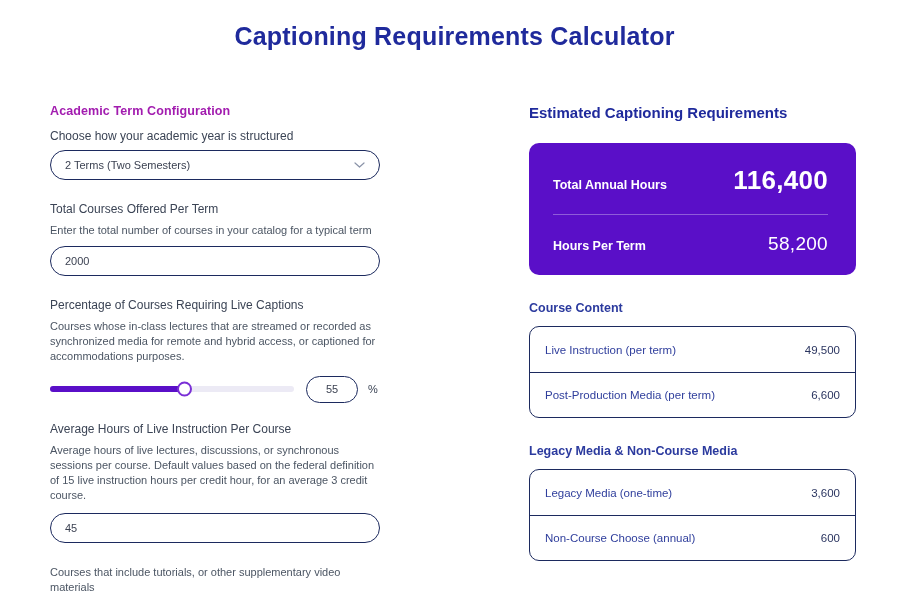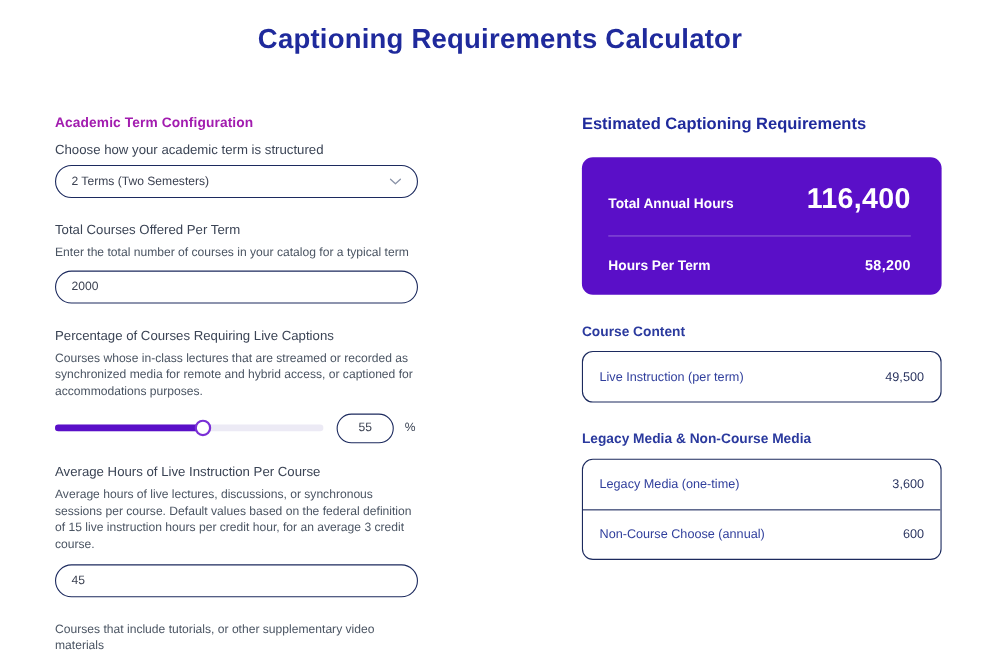--- a/index.html
+++ b/index.html
@@ -96,21 +96,21 @@
   .summary-card {
     width: 327px; background: #5a0fc8; border-radius: 10px;
     padding: 22px 28px 20px 24px; color: #fff;
     margin-bottom: 26px;
   }
   .summary-row {
     display: flex; align-items: baseline; justify-content: space-between;
   }
   .summary-label { font-size: 12.5px; font-weight: bold; }
   .summary-value.big { font-size: 26px; font-weight: bold; letter-spacing: .3px; }
-  .summary-value.mid { font-size: 13px; font-weight: bold; letter-spacing: .3px; }
+  .summary-value.mid { font-size: 19px; font-weight: normal; letter-spacing: .3px; }
   .summary-divider {
     height: 1px; background: rgba(255,255,255,.32);
     margin: 18px 0 18px 0;
   }
 
   .group-heading {
     font-size: 12.5px; font-weight: bold; color: #2b3a9e;
     margin: 0 0 11px 0;
   }
   .result-box {
@@ -130,21 +130,21 @@
 
 <div class="page">
 
   <div class="page-title">Captioning Requirements Calculator</div>
 
   <div class="left-col">
 
     <div class="section-heading">Academic Term Configuration</div>
 
     <div class="field">
-      <div class="field-label">Choose how your academic term is structured</div>
+      <div class="field-label">Choose how your academic year is structured</div>
       <div class="select-box">
         <span>2 Terms (Two Semesters)</span>
         <span class="chev">
           <svg width="11" height="7" viewBox="0 0 11 7">
               <path d="M1 1.5 L5.5 5.5 L10 1.5" fill="none" stroke="#8a93a8" stroke-width="1.2" stroke-linecap="round" stroke-linejoin="round"></path>
             </svg>
         </span>
       </div>
     </div>
 
@@ -202,20 +202,24 @@
       </div>
     </div>
 
     <div id="result-groups">
         <div class="group-heading">Course Content</div>
         <div class="result-box">
           <div class="result-row">
             <span class="result-name">Live Instruction (per term)</span>
             <span class="result-value">49,500</span>
           </div>
+          <div class="result-row">
+            <span class="result-name">Post-Production Media (per term)</span>
+            <span class="result-value">6,600</span>
+          </div>
         </div>
         <div class="group-heading">Legacy Media &amp; Non-Course Media</div>
         <div class="result-box">
           <div class="result-row">
             <span class="result-name">Legacy Media (one-time)</span>
             <span class="result-value">3,600</span>
           </div>
           <div class="result-row">
             <span class="result-name">Non-Course Choose (annual)</span>
             <span class="result-value">600</span>

